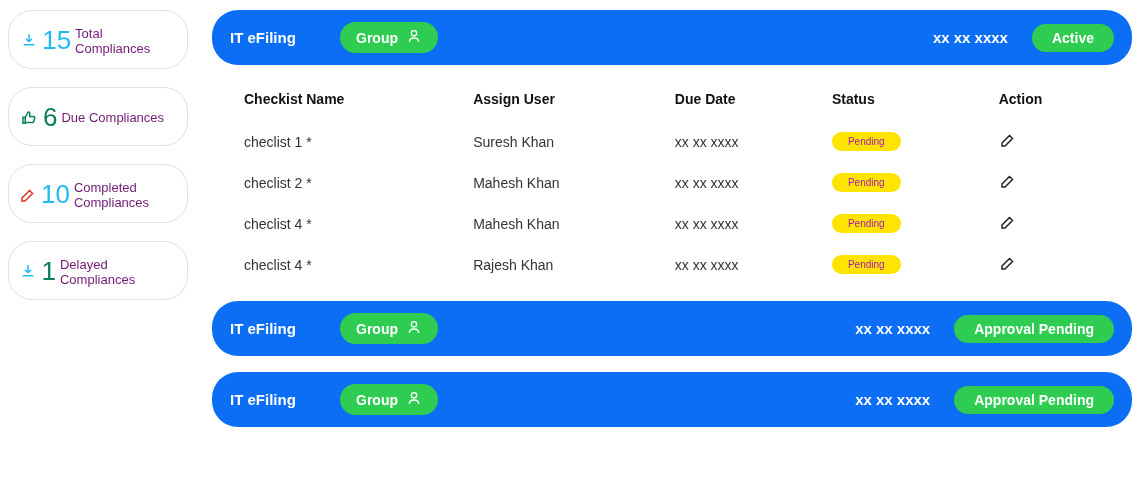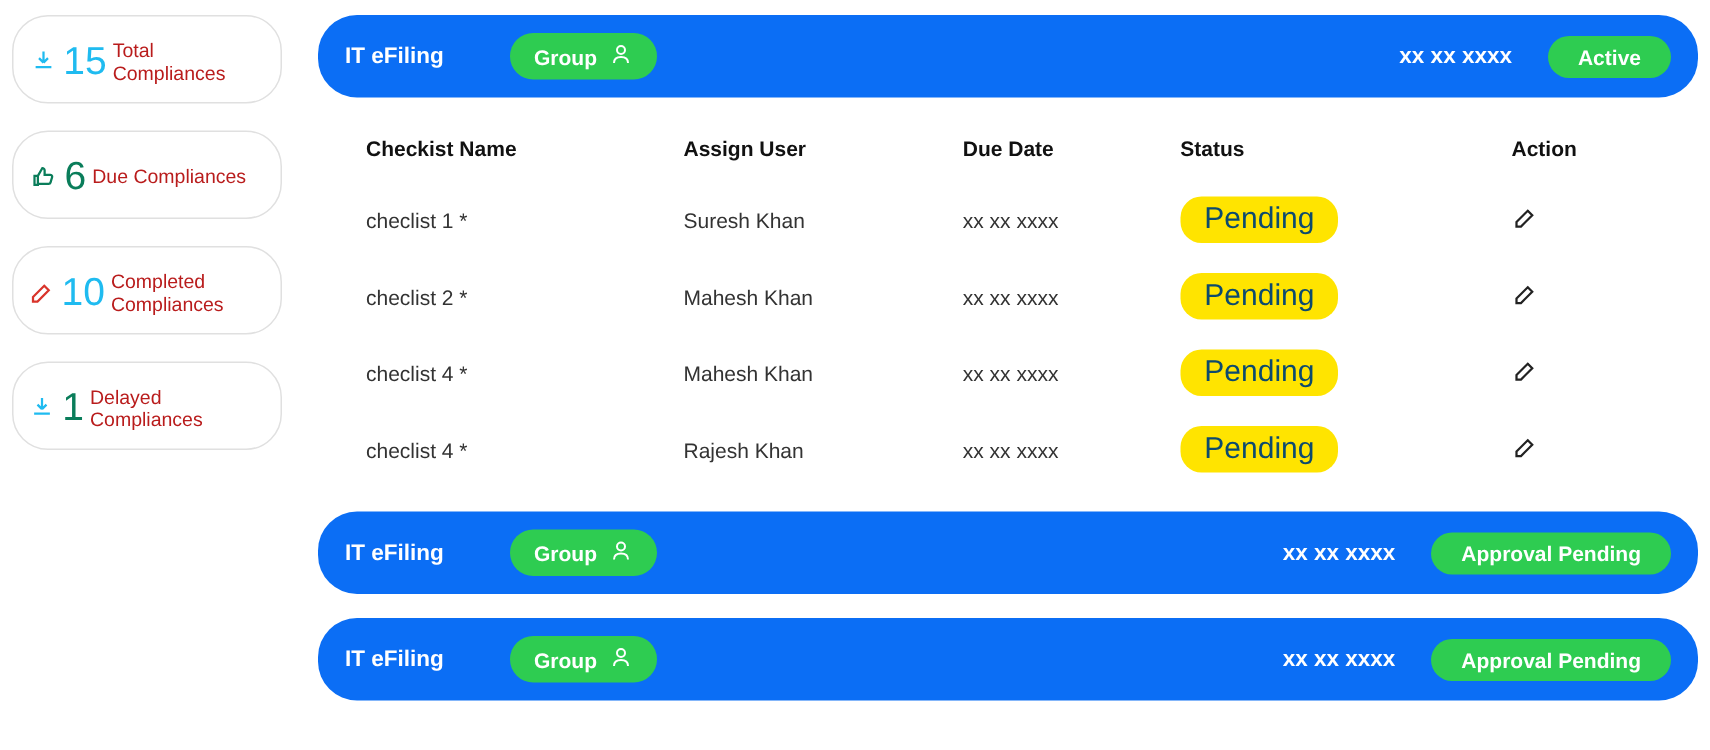--- a/index.html
+++ b/index.html
@@ -12,21 +12,21 @@
       border-radius: 24px; 
       padding: 14px 10px 12px; 
       display: flex; 
       flex-direction: row; 
       align-items: center; 
       gap: 4px;
       background: #fff;
     }
     .stat-icon { width: 20px; height: 20px; display: flex; align-items: center; justify-content: center; }
     .stat-number { font-size: 26px; font-weight: 400; }
-    .stat-label { font-size: 13px; color: #b91c1c; font-weight: 500; }
+    .stat-label { font-size: 13px; color: #701a75; font-weight: 500; }
     
     .stat-number.blue { color: #1fbbf0; }
     .stat-number.green { color: #0a7d5a; }
     
     .main { flex: 1; display: flex; flex-direction: column; gap: 16px; }
     
     .compliance-bar {
       background: #0b6ef5;
       border-radius: 26px;
       padding: 12px 18px;
@@ -60,24 +60,24 @@
       font-size: 14px;
     }
     
     .table-wrap { padding: 0 24px; }
     .tbl { width: 100%; border-collapse: collapse; }
     .tbl th { text-align: left; font-size: 14px; font-weight: 700; color: #111; padding: 10px 8px 14px; }
     .tbl td { text-align: left; font-size: 14px; color: #333; padding: 10px 8px; font-weight: 400; margin-left: 16px; }
     
     .pending-badge {
       background: #ffe400;
-      color: #0c4a6e;
+      color: #a21caf;
       border-radius: 14px;
       padding: 4px 16px;
-      font-size: 20px;
+      font-size: 10px;
       display: inline-block;
       text-align: right;
     }
     
     .edit-btn { cursor: pointer; display: inline-flex; }
   </style>
 </head>
 <body>
 
 <div class="sidebar">

